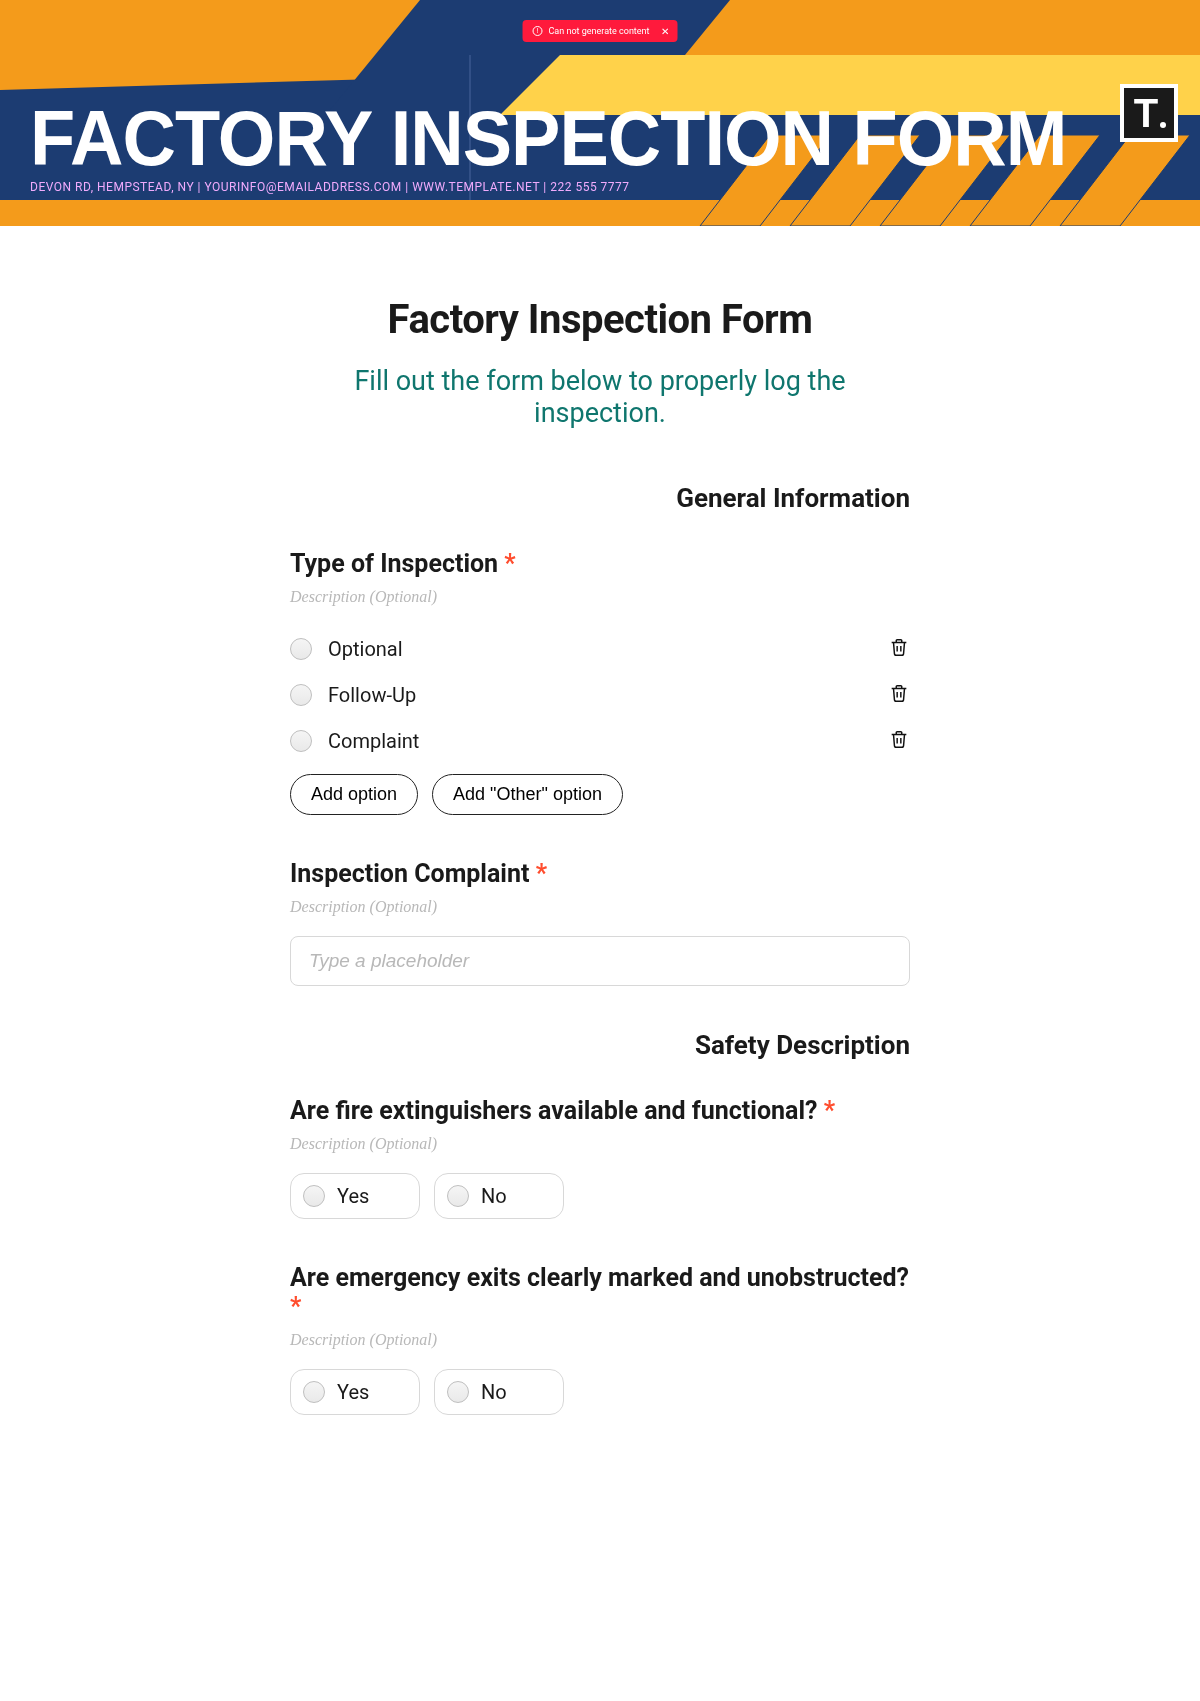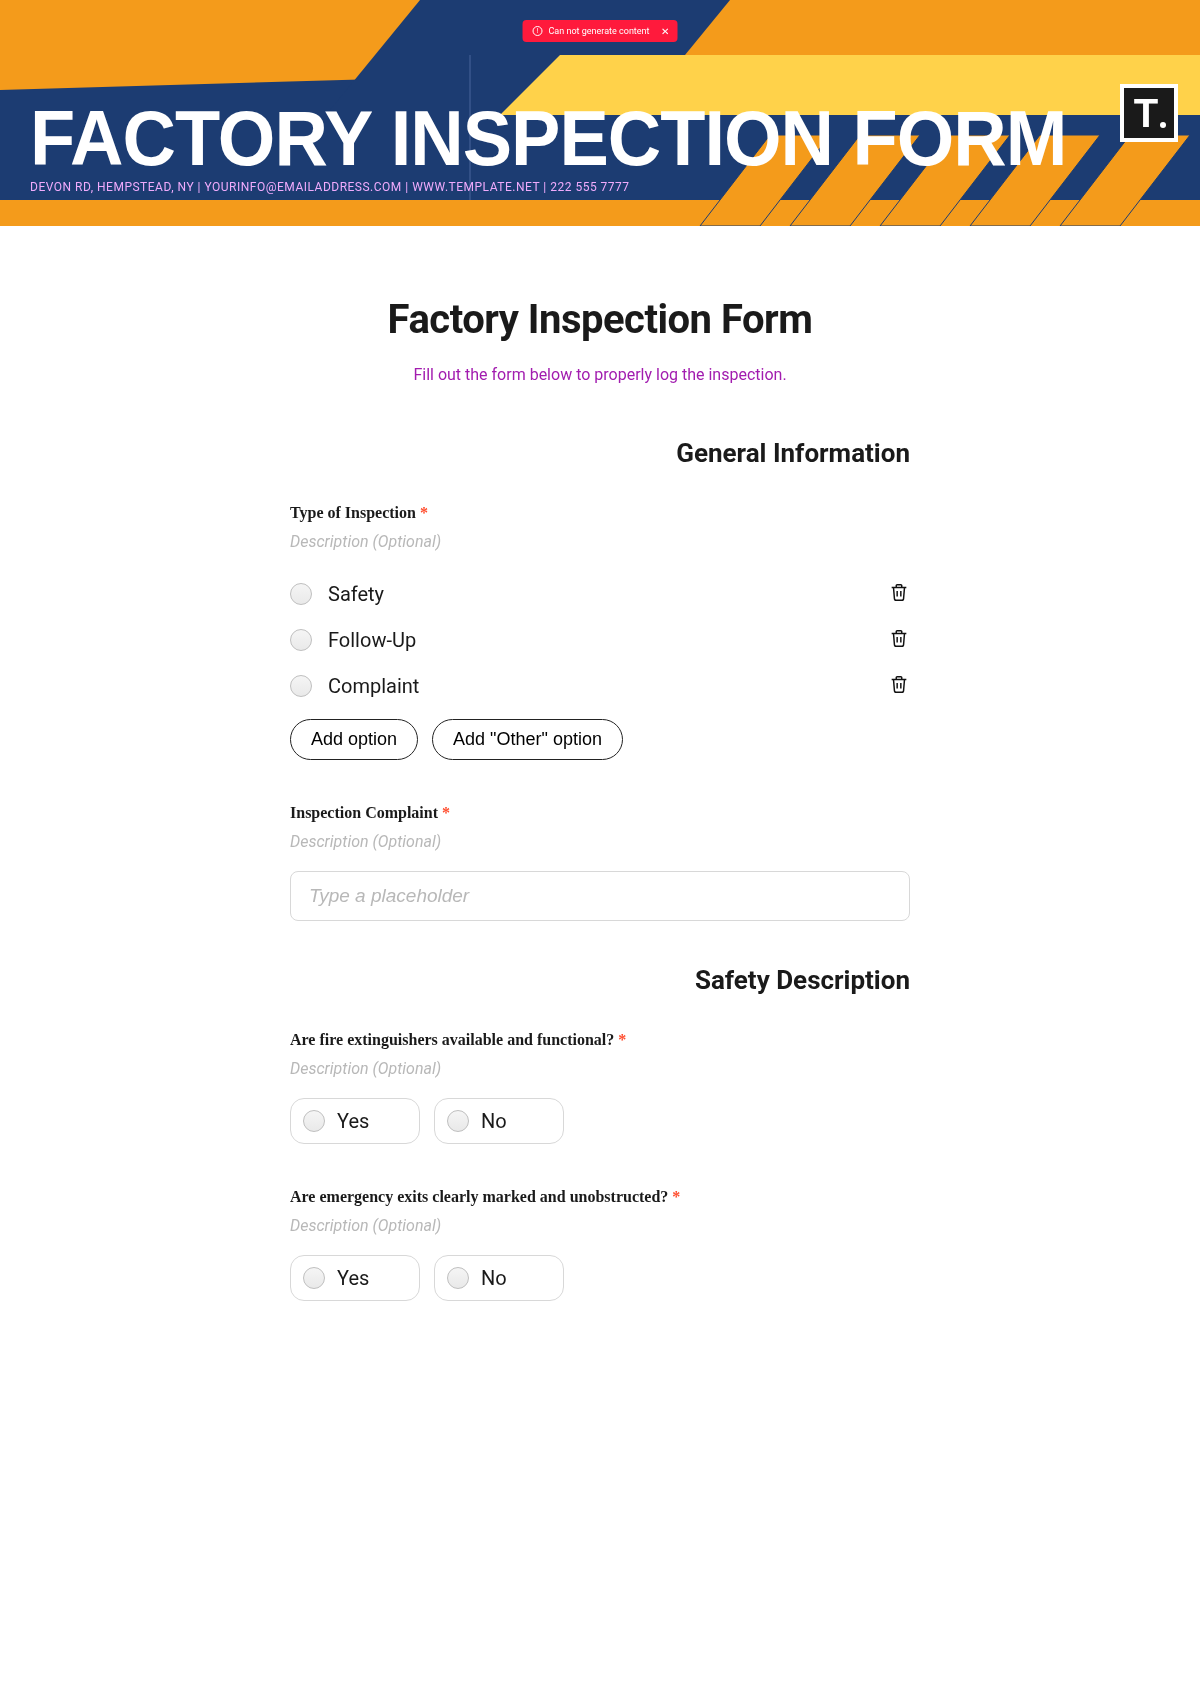--- a/index.html
+++ b/index.html
@@ -93,43 +93,43 @@
   }
   .form-title {
     text-align: center;
     font-size: 40px;
     font-weight: 700;
     margin-bottom: 22px;
     letter-spacing: -0.5px;
   }
   .form-desc {
     text-align: center;
-    font-size: 16px;
-    color: #a21caf;
+    font-size: 27px;
+    color: #0f766e;
     margin-bottom: 54px;
   }
   .section-heading {
     font-size: 26px;
     font-weight: 700;
     margin-bottom: 36px;
     text-align: right;
   }
   .question { margin-bottom: 44px; }
   .q-label {
-    font-size: 16px;
+    font-size: 25px;
     font-weight: 700;
     margin-bottom: 10px;
-    font-family: Liberation Serif, serif;
   }
   .req { color: #ff4d2e; }
   .q-desc {
     font-size: 16px;
     font-style: italic;
     color: #b8b8b8;
     margin-bottom: 20px;
+    font-family: Liberation Serif, serif;
   }
 
   
   .opt-row {
     display: flex;
     align-items: center;
     justify-content: space-between;
     padding: 10px 0;
   }
   .opt-left { display:flex; align-items:center; gap:16px; }
@@ -229,21 +229,21 @@
   <div class="question">
     <div class="q-label">
       <span>Type of Inspection</span>
       <span class="req">*</span>
     </div>
     <div class="q-desc">Description (Optional)</div>
 
     <div class="opt-row">
       <div class="opt-left">
         <span class="radio-circle"></span>
-        <span class="opt-text">Safety</span>
+        <span class="opt-text">Optional</span>
       </div>
       <span class="trash-btn">
         <svg viewBox="0 0 24 24">
             <path d="M4 7h16M9 7V5a1 1 0 011-1h4a1 1 0 011 1v2M6 7l1 12a2 2 0 002 2h6a2 2 0 002-2l1-12M10 11v6M14 11v6"></path>
           </svg>
       </span>
     </div>
     <div class="opt-row">
       <div class="opt-left">
         <span class="radio-circle"></span>

